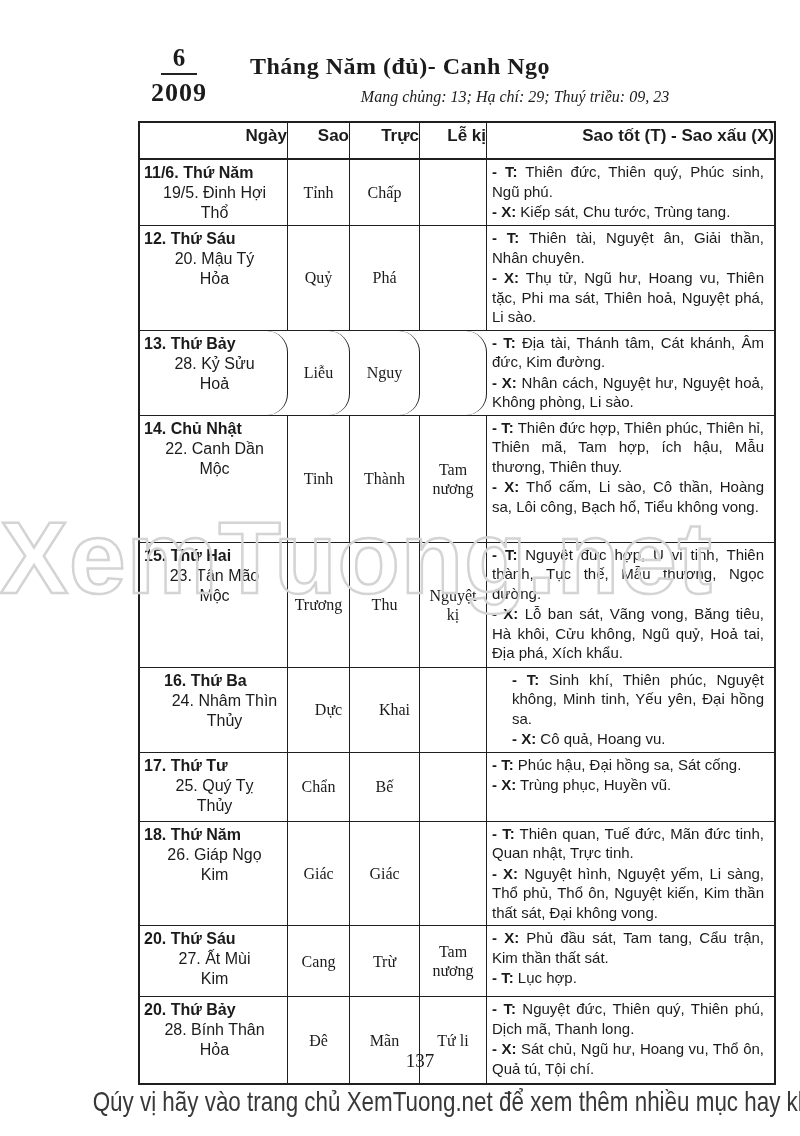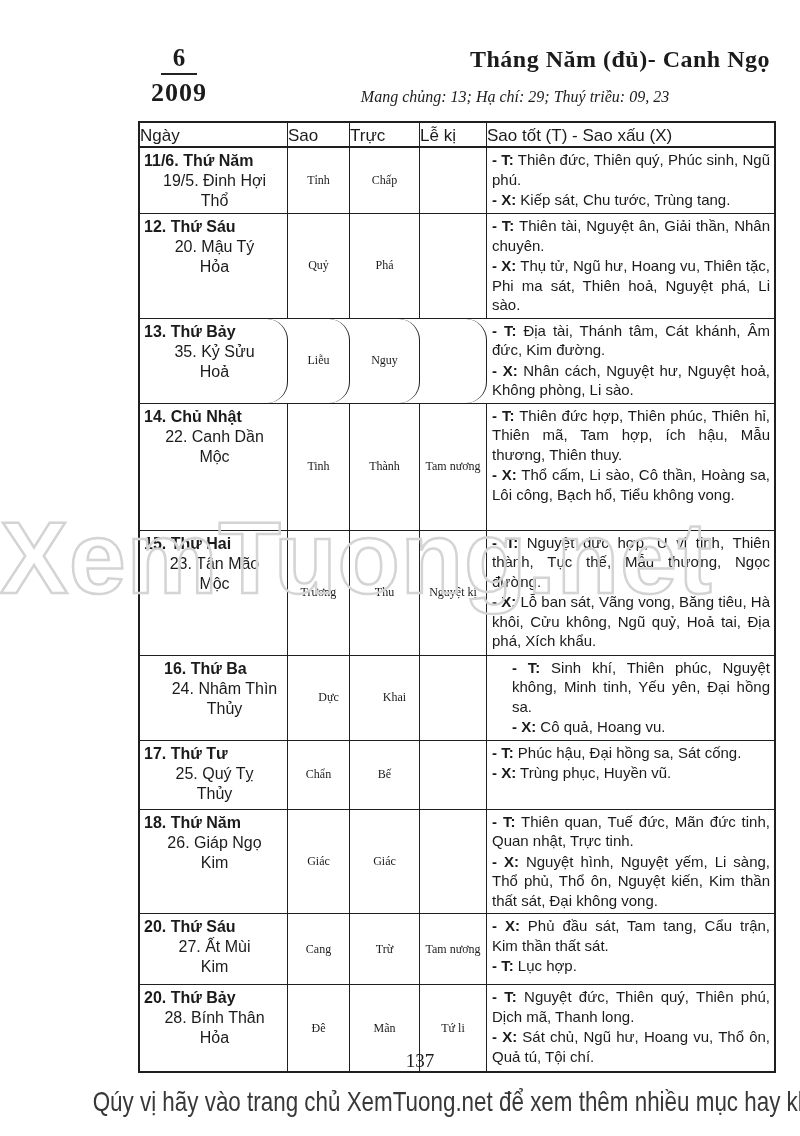--- a/index.html
+++ b/index.html
@@ -9,44 +9,44 @@
     -webkit-font-smoothing:antialiased;
   }
   .page{position:relative;width:800px;height:1136px;background:#fff;}
 
   
   .frac{position:absolute;top:44px;left:140px;width:78px;text-align:center;
         font-family:"Liberation Serif",serif;font-weight:bold;}
   .frac .num{font-size:25px;display:inline-block;padding:0 12px 1px 12px;
         border-bottom:2.5px solid #222;}
   .frac .year{font-size:26px;margin-top:3px;letter-spacing:1px;}
-  .title{position:absolute;top:46px;left:250px;width:520px;text-align:right;
+  .title{position:absolute;top:53px;left:250px;width:520px;text-align:left;
         font-family:"Liberation Serif",serif;font-weight:bold;font-size:24px;
         letter-spacing:.5px;}
   .subtitle{position:absolute;top:88px;left:250px;width:530px;text-align:center;
         font-family:"Liberation Serif",serif;font-style:italic;font-size:16px;}
 
   
   .cal-table{position:absolute;top:121px;left:138px;width:634px;
         border:2.5px solid #1f1f1f;}
   .thead,.trow{display:grid;grid-template-columns:148px 62px 70px 67px 1fr;}
   .thead{border-bottom:2px solid #1f1f1f;}
-  .thead .hc{font-weight:normal;font-size:17px;text-align:left;padding:3px 0 0 0;
+  .thead .hc{font-weight:bold;font-size:17px;text-align:right;padding:3px 0 12px 0;
         border-right:1.5px solid #1f1f1f;}
   .thead .hc:last-child{border-right:none;}
   .trow{border-bottom:1.5px solid #1f1f1f;}
   .trow:last-child{border-bottom:none;}
   .c{border-right:1.5px solid #1f1f1f;box-sizing:border-box;}
   .c:last-child{border-right:none;}
   .day{padding:3px 2px 2px 4px;font-size:16px;line-height:20px;text-align:center;}
   .day .d1{font-weight:bold;text-align:left;}
   .sao,.truc,.leki{display:flex;align-items:center;justify-content:center;
-        font-family:"Liberation Serif",serif;font-size:12px;text-align:center;
+        font-family:"Liberation Serif",serif;font-size:16px;text-align:center;
         line-height:19px;padding:2px;}
-  .detail{padding:2px 4px 2px 5px;font-size:15px;line-height:19.5px;}
+  .detail{padding:2px 10px 2px 5px;font-size:15px;line-height:19.5px;}
   .detail p{margin:0 0 1px 0;text-align:justify;}
   .detail .pref{font-weight:bold;white-space:nowrap;}
   
   .trow:nth-child(1) .c{min-height:62px;}
   .trow:nth-child(2) .c{min-height:101px;}
   .trow:nth-child(3) .c{min-height:84px;border-radius:21px;}
   .trow:nth-child(4) .c{min-height:126px;}
   .trow:nth-child(5) .c{min-height:124px;}
   .trow:nth-child(6) .c{min-height:78px;margin-left:20px;}
   .trow:nth-child(7) .c{min-height:68px;}
@@ -116,21 +116,21 @@
       <div class="c leki"></div>
       <div class="c detail">
         <p><b class="pref">- T:</b> <span>Thiên tài, Nguyệt ân, Giải thần, Nhân chuyên.</span></p>
         <p><b class="pref">- X:</b> <span>Thụ tử, Ngũ hư, Hoang vu, Thiên tặc, Phi ma sát, Thiên hoả, Nguyệt phá, Li sào.</span></p>
       </div>
     </div>
 
     <div class="trow">
       <div class="c day">
         <div class="d1">13. Thứ Bảy</div>
-        <div class="d2">35. Kỷ Sửu</div>
+        <div class="d2">28. Kỷ Sửu</div>
         <div class="d3">Hoả</div>
       </div>
       <div class="c sao">Liễu</div>
       <div class="c truc">Nguy</div>
       <div class="c leki"></div>
       <div class="c detail">
         <p><b class="pref">- T:</b> <span>Địa tài, Thánh tâm, Cát khánh, Âm đức, Kim đường.</span></p>
         <p><b class="pref">- X:</b> <span>Nhân cách, Nguyệt hư, Nguyệt hoả, Không phòng, Li sào.</span></p>
       </div>
     </div>

